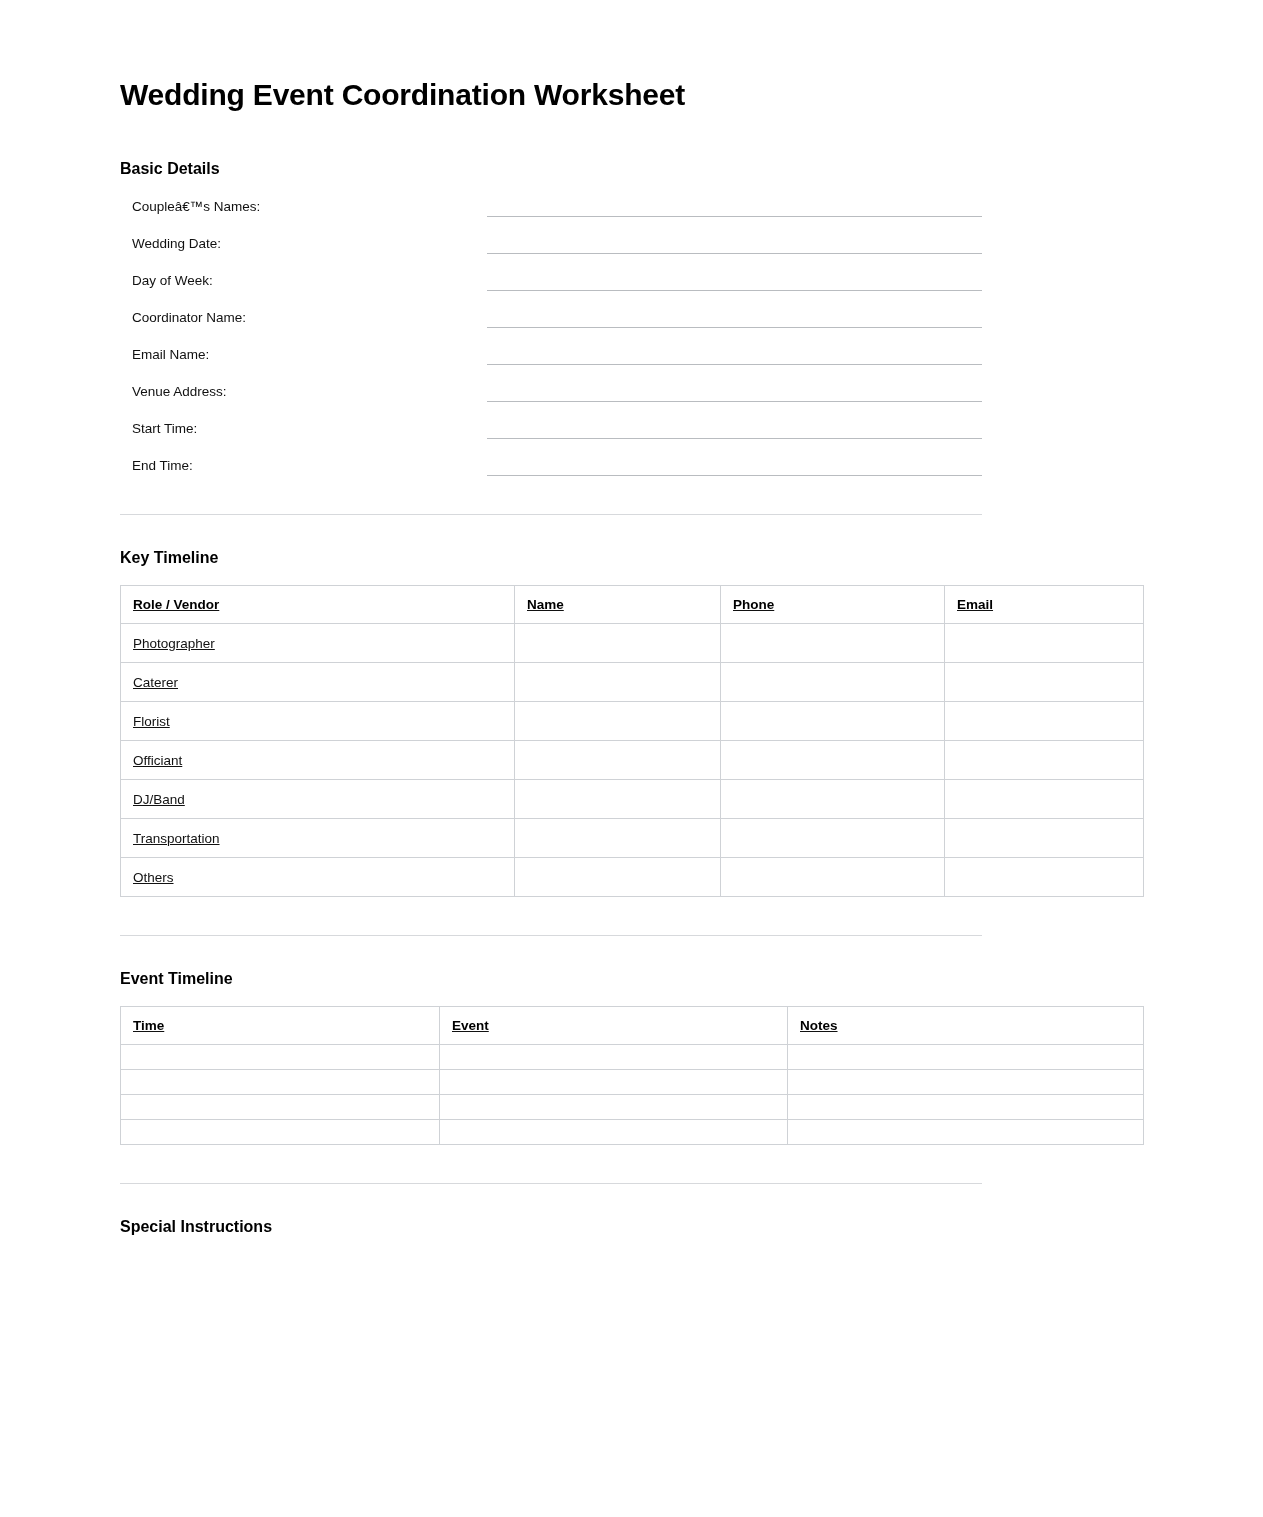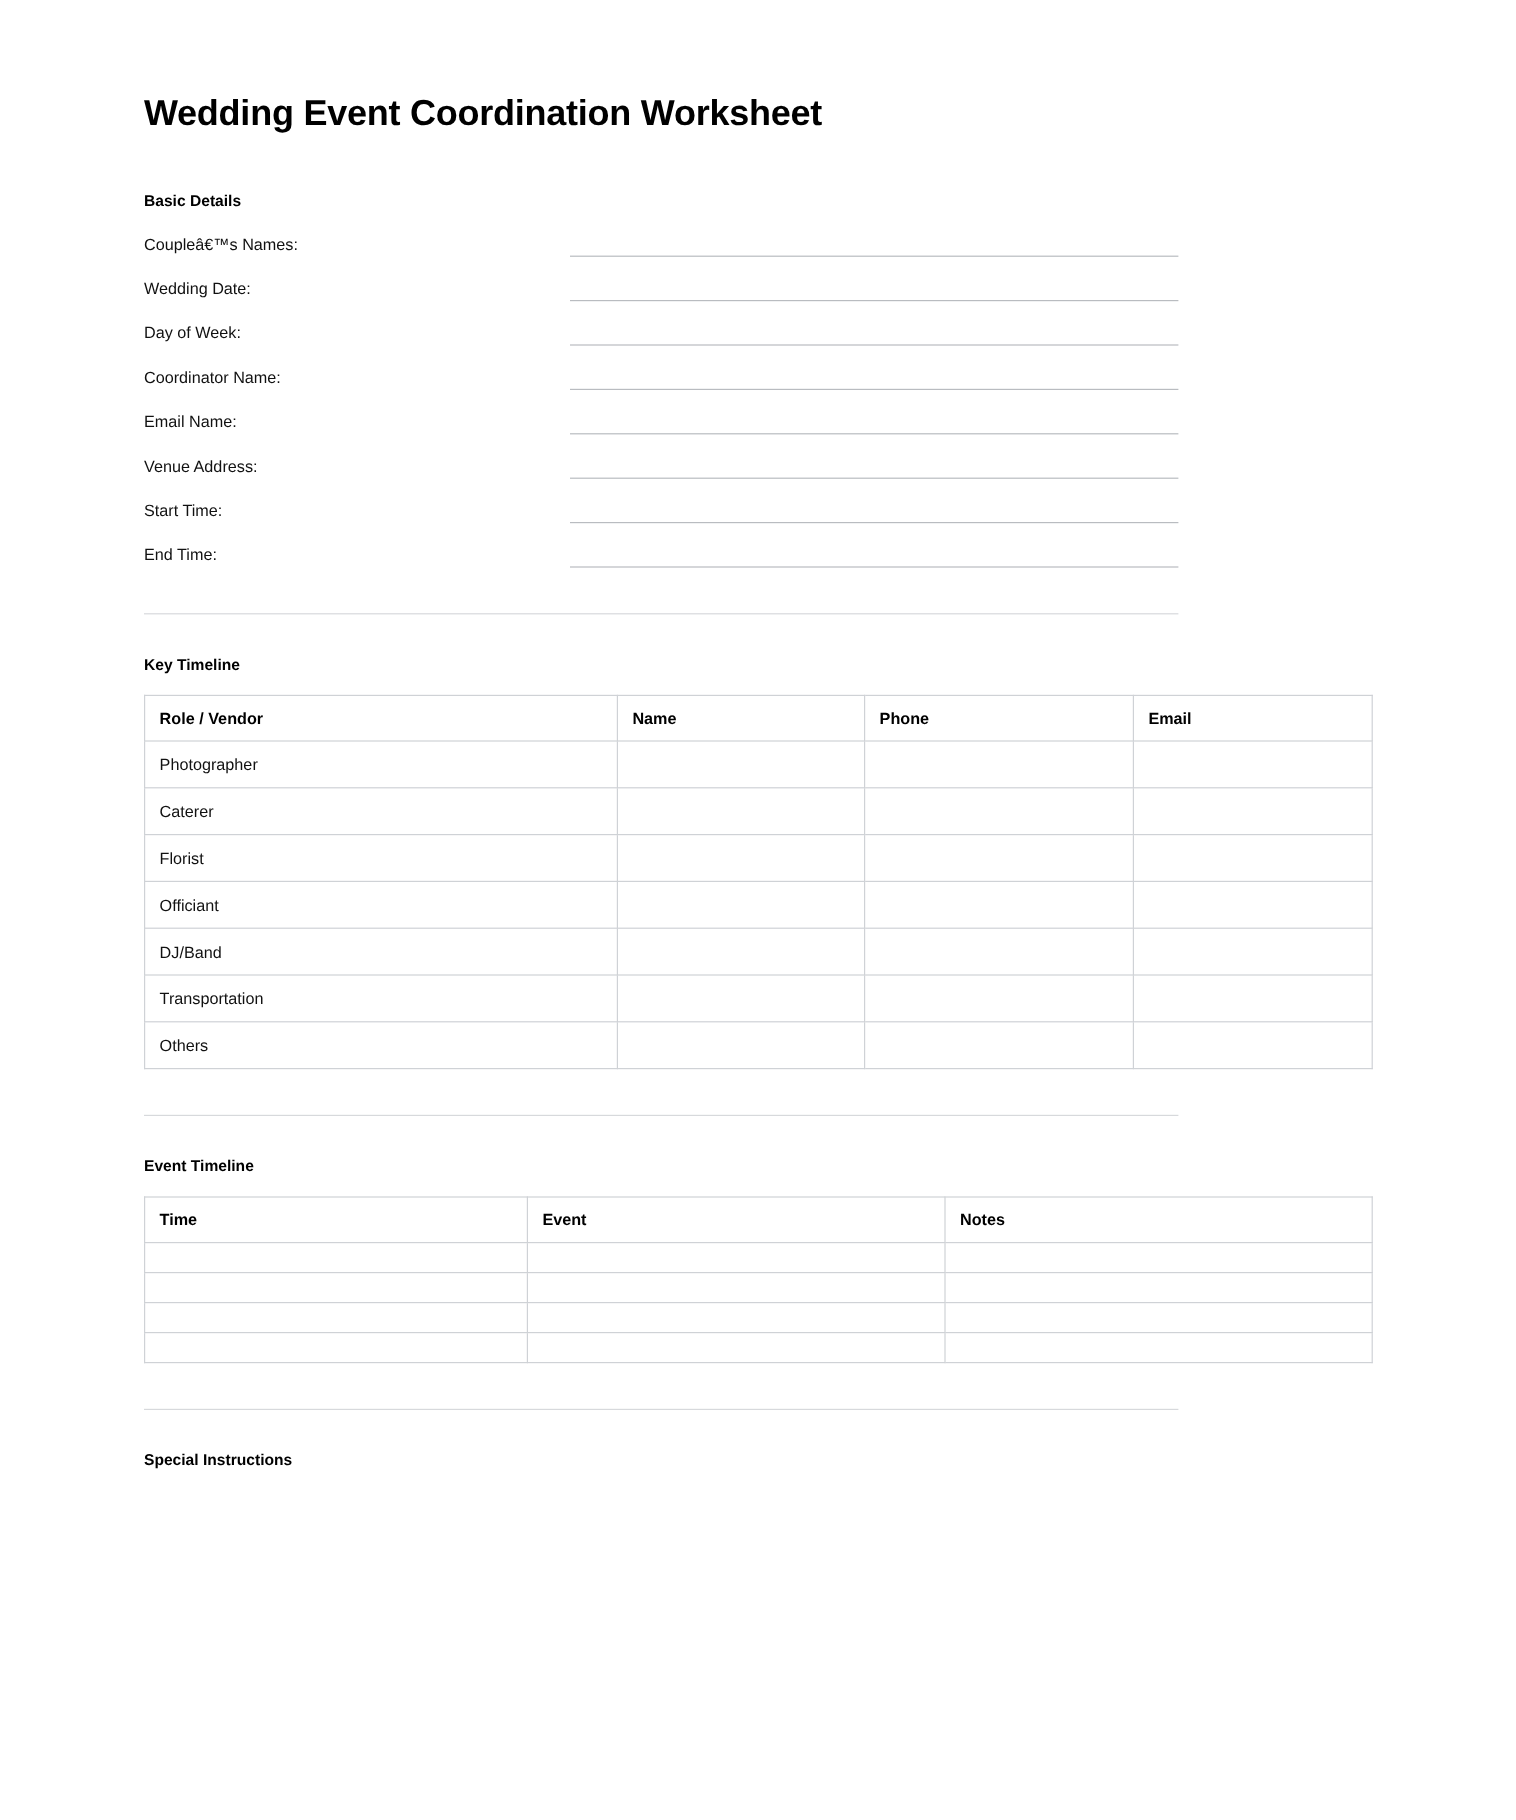--- a/index.html
+++ b/index.html
@@ -20,50 +20,52 @@
     width: 1102px;
   }
   h1.doc-title {
     font-size: 30px;
     font-weight: bold;
     margin: 0 0 48px 0;
     letter-spacing: -0.2px;
     color: #000;
   }
   h2.section-title {
-    font-size: 13px;
+    font-size: 16px;
     font-weight: bold;
     margin: 0 0 18px 0;
     color: #000;
   }
   .field-row {
     display: flex;
     align-items: flex-end;
     margin-bottom: 16px;
   }
   .field-label {
     font-size: 13.5px;
     width: 355px;
     flex: 0 0 355px;
     color: #111;
     line-height: 20px;
+    margin-left: 12px;
   }
   .field-line {
     flex: 1 1 auto;
     border-bottom: 1px solid #b9bcc0;
     height: 20px;
   }
   .divider {
     border-top: 1px solid #d7d9dc;
     margin: 38px 0 34px 0;
   }
   table {
     border-collapse: collapse;
     width: 100%;
     table-layout: fixed;
+    text-decoration: underline;
   }
   table th {
     text-align: left;
     font-size: 13.5px;
     font-weight: bold;
     padding: 11px 12px;
     border: 1px solid #cfd2d6;
     background: #ffffff;
     color: #000;
   }

